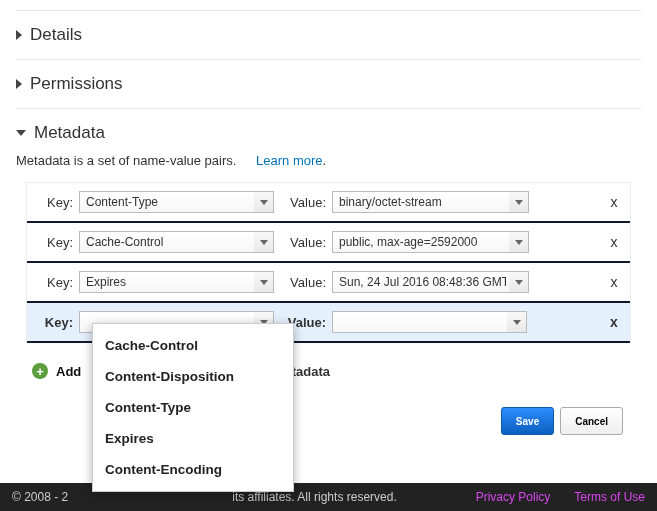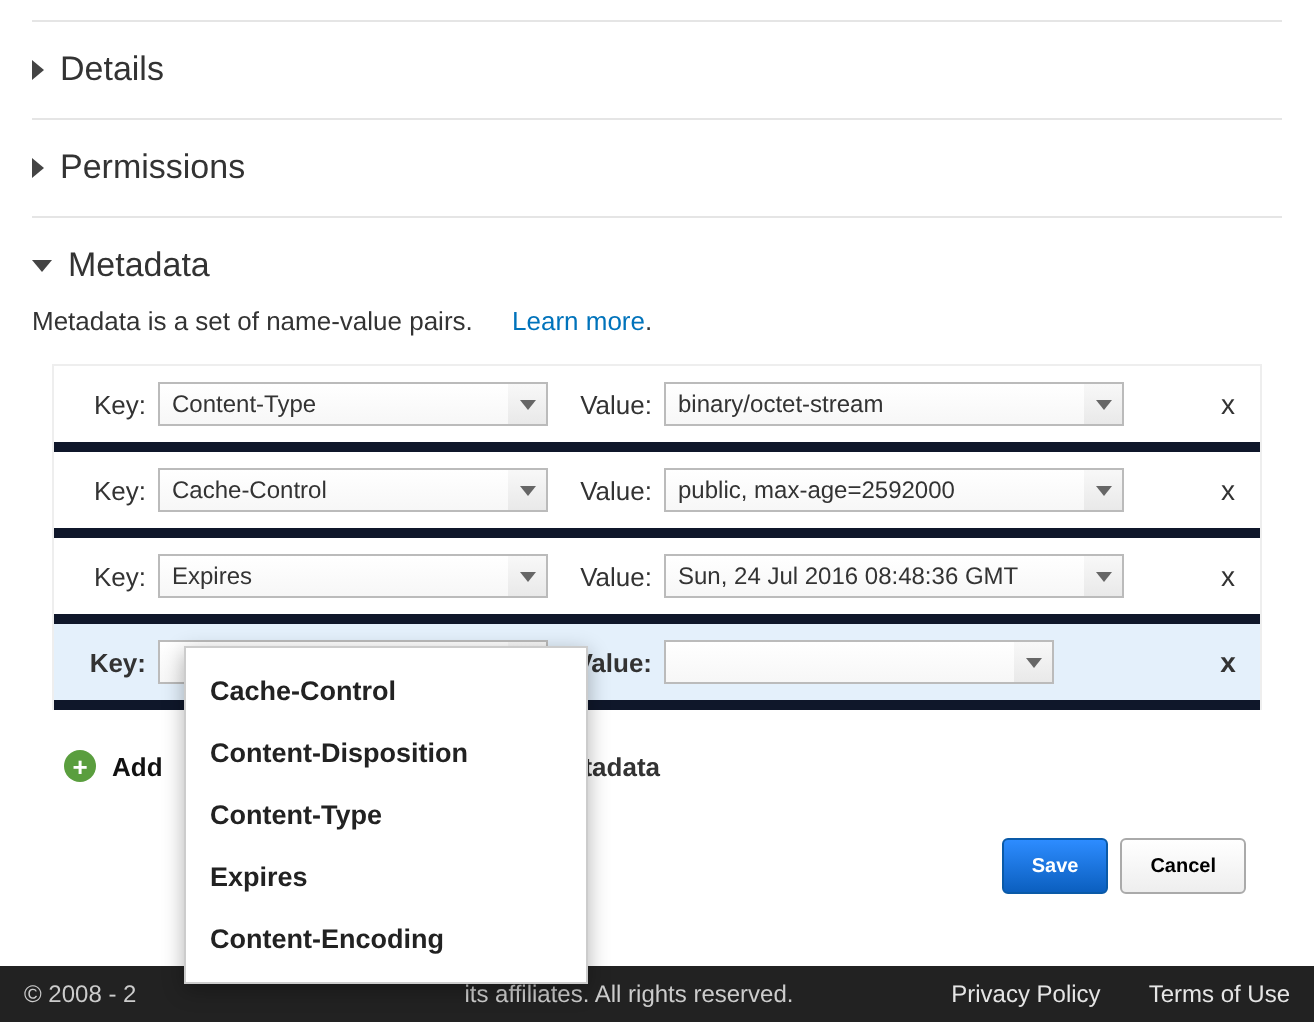--- a/index.html
+++ b/index.html
@@ -47,21 +47,21 @@
   }
   .desc a { color: #0073bb; text-decoration: none; margin-left: 16px; }
   .gridwrap {
     border: 1px solid #eee;
     border-bottom: none;
     margin: 0 10px;
   }
   .row {
     display: flex;
     align-items: center;
-    border-bottom: 5px solid #0f172a;
+    border-bottom: 2px solid #0f172a;
     padding: 8px 6px;
     gap: 6px;
   }
   .row.active { background: #e4f0fb; }
   .lbl { width: 40px; text-align: right; font-size: 13px; }
   .row.active .lbl { font-weight: bold; }
   .combo {
     position: relative;
     display: inline-flex;
     align-items: center;
@@ -83,21 +83,21 @@
     background: linear-gradient(#f8f8f8,#e9e9e9);
     display: flex; align-items: center; justify-content: center;
     cursor: pointer;
   }
   .combo .dd .tri {
     border-left: 4px solid transparent;
     border-right: 4px solid transparent;
     border-top: 5px solid #666;
   }
   .keyfield input { width: 195px; }
-  .valfield input { width: 230px; }
+  .valfield input { width: 197px; }
   .row.active .keyfield input { width: 195px; }
   .row.active .valfield input { width: 195px; }
   .rm {
     margin-left: auto;
     width: 20px; text-align: center;
     font-size: 14px; cursor: pointer;
     color: #333;
   }
   .row.active .rm { font-weight: bold; }
   .lbl-val { width: 46px; text-align: right; }
@@ -157,21 +157,21 @@
     left: 0; right: 0; bottom: 0;
     height: 28px;
     background: #222;
     color: #ccc;
     font-size: 12px;
     display: flex; align-items: center;
     padding: 0 12px;
     gap: 24px;
   }
   .footer .spacer { flex: 1; }
-  .footer a { color: #e5e5e5; cursor: pointer; text-align: right; }
+  .footer a { color: #d946ef; cursor: pointer; text-align: right; }
 </style>
 </head>
 <body>
 
 <div class="panel">
 
   <div class="sect">
     <div class="sect-header">
       <span class="caret caret-right"></span>
       <span>Details</span>

